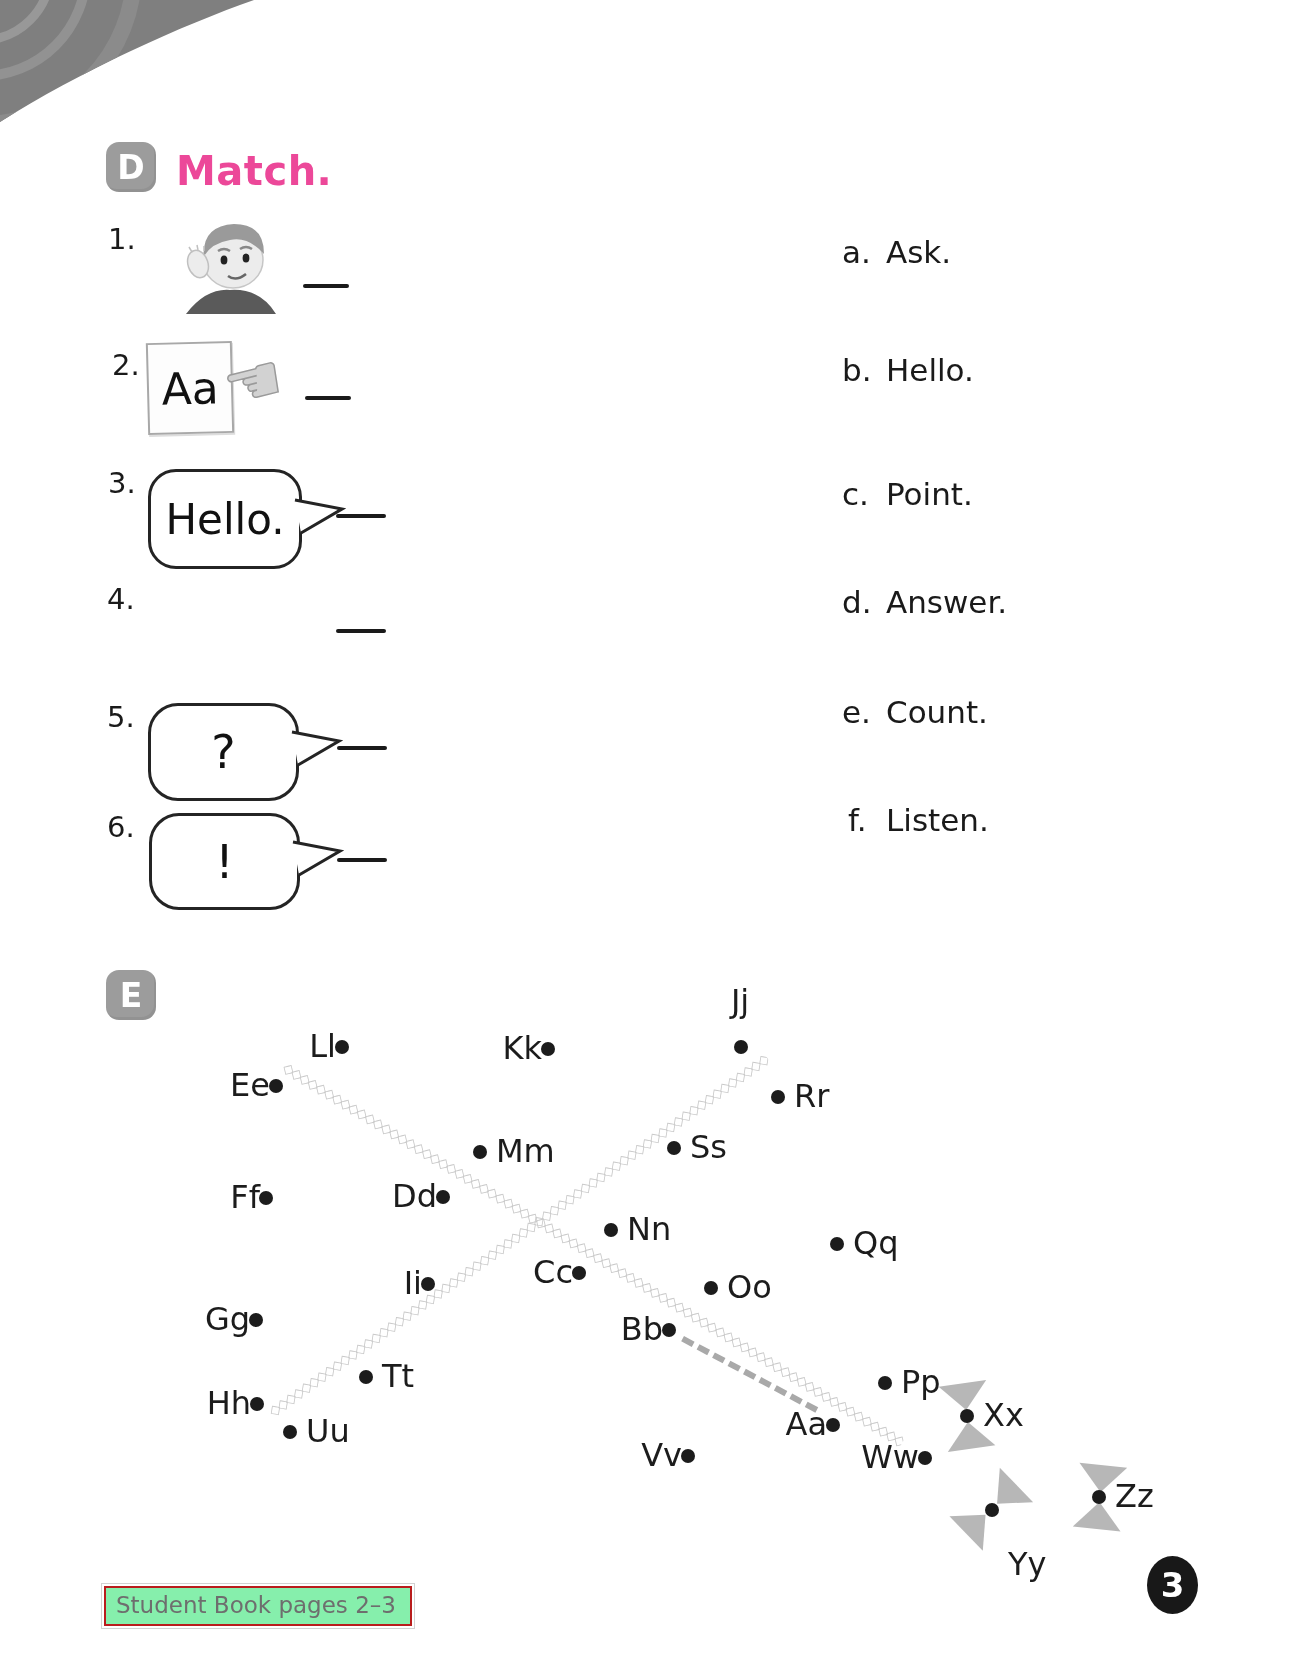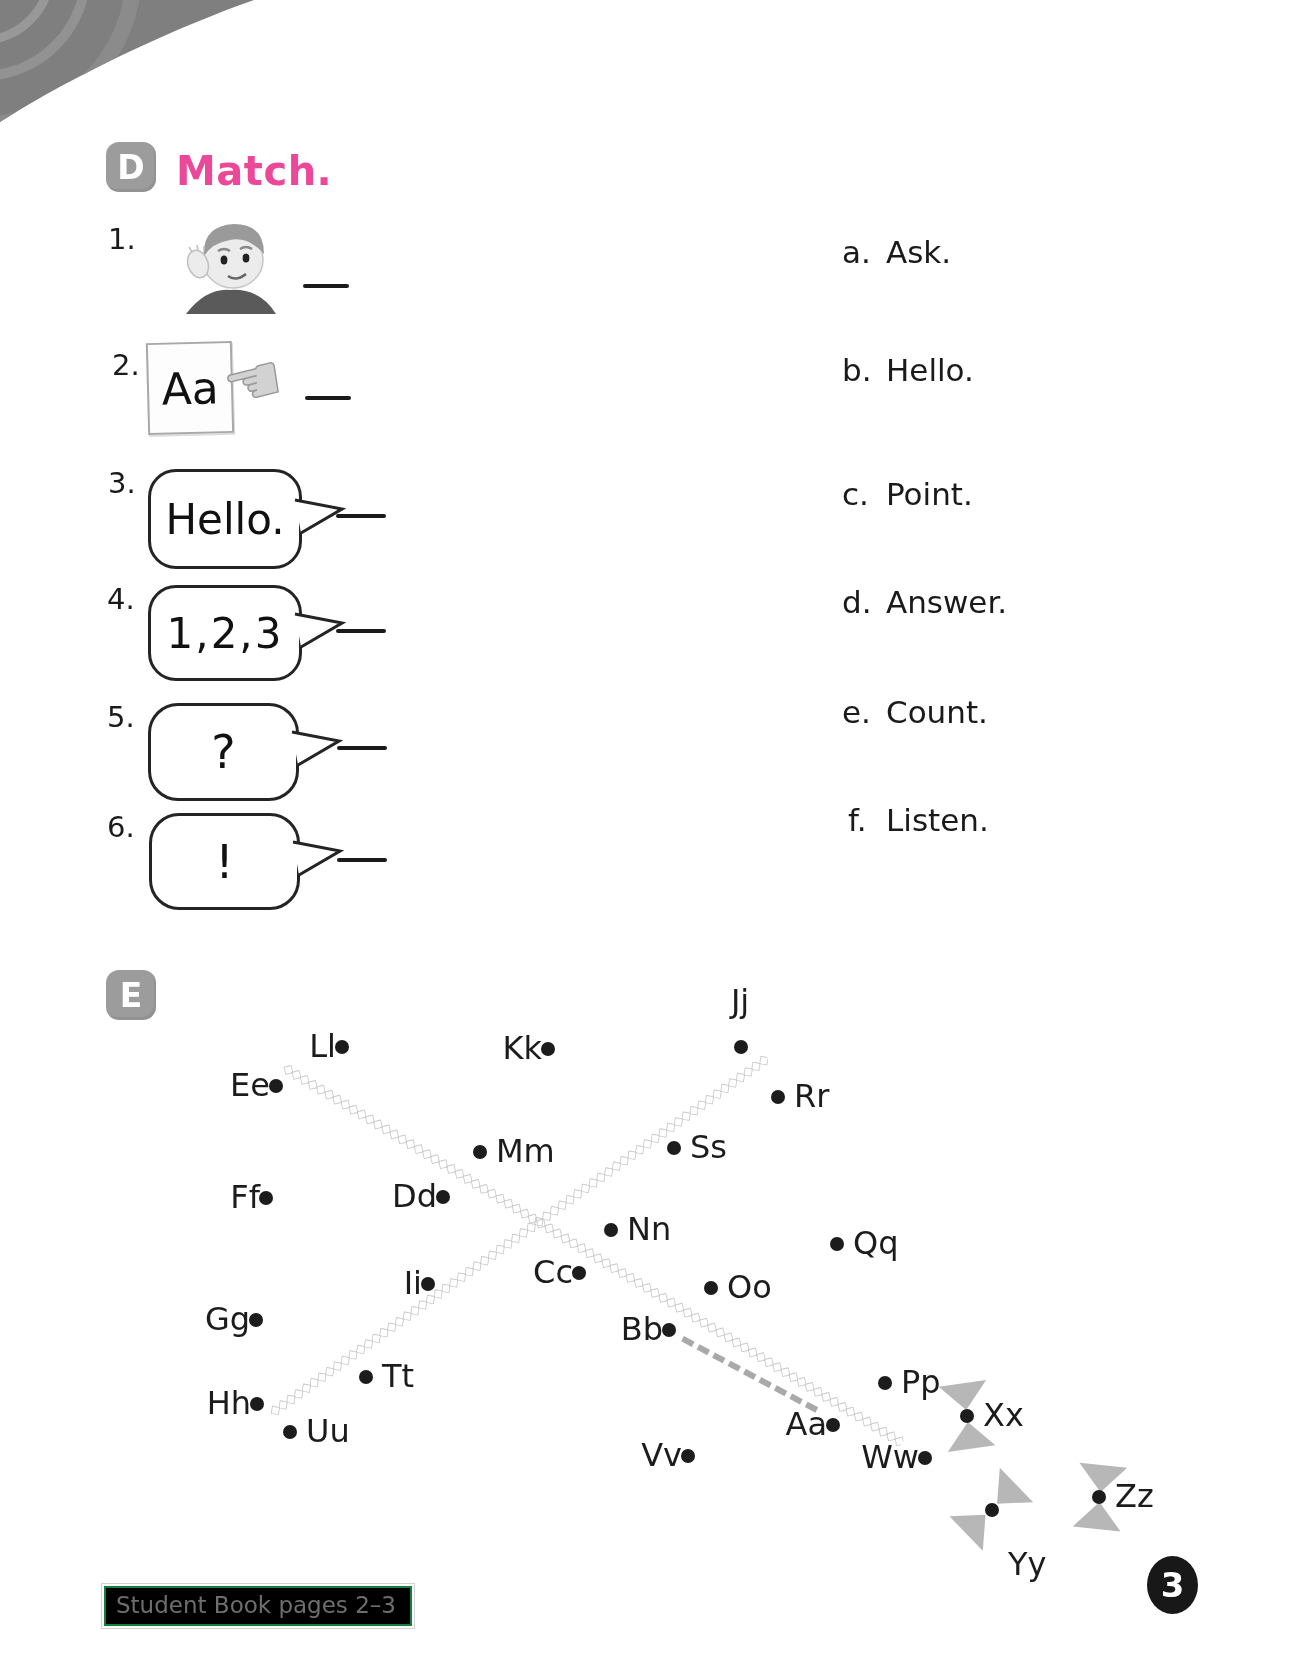--- a/index.html
+++ b/index.html
@@ -52,22 +52,22 @@
   .cdot { position:absolute; z-index:3; }
   .cdot .dotmark { position:absolute; left:-7px; top:-7px; width:14px; height:14px; border-radius:50%; background:#1c1c1c; }
   .cdot .clabel { position:absolute; top:0; white-space:nowrap; font-size:32px; color:#1c1c1c; }
   .lab-left  .clabel { right:6px; transform:translateY(-52%); }
   .lab-right .clabel { left:16px;  transform:translateY(-52%); }
   .lab-above .clabel { bottom:27px; left:50%; transform:translateX(-55%); top:auto; }
   .lab-br    .clabel { left:16px; top:10px; transform:none;margin-top:25px; }
   
   #footer-note {
     position:absolute; left:104px; top:1586px; padding:4px 14px 6px 10px;
-    border:2px solid #15803d; box-shadow:0 0 0 2px #fff, 0 0 0 3px #d2d2d2;
-    font-size:23px; color:#6e6e6e; background:#000000;
+    border:2px solid #b91c1c; box-shadow:0 0 0 2px #fff, 0 0 0 3px #d2d2d2;
+    font-size:23px; color:#6e6e6e; background:#86efac;
   }
   #page-badge {
     position:absolute; left:1147px; top:1556px; width:51px; height:58px; border-radius:50%;
     background:#181818; color:#fff; font-size:34px; font-weight:700;
     display:flex; align-items:center; justify-content:center;
   }
 </style>
 </head>
 <body>
 
@@ -115,26 +115,20 @@
   <div class="item-num" style="left:108px; top:466px;">3.</div>
   <div class="bubble" style="left:148px; top:469px; width:148px; height:94px;">
     <span class="btxt">Hello.</span>
     <svg class="tail" style="left:141px; top:22px;" width="54" height="42">
       <path d="M3,6 L50,15 L9,39" fill="#ffffff" stroke="#242424" stroke-width="3"></path>
     </svg>
   </div>
   <div class="blank" style="left:336px; top:514px; width:50px;"></div>
 
   <div class="item-num" style="left:107px; top:582px;">4.</div>
-  <div class="bubble" style="left:148px; top:585px; width:148px; height:90px;">
-    <span class="btxt" style="letter-spacing:2px;">1,2,3</span>
-    <svg class="tail" style="left:141px; top:20px;" width="54" height="42">
-      <path d="M3,6 L50,15 L9,39" fill="#ffffff" stroke="#242424" stroke-width="3"></path>
-    </svg>
-  </div>
   <div class="blank" style="left:336px; top:629px; width:50px;"></div>
 
   <div class="item-num" style="left:107px; top:700px;">5.</div>
   <div class="bubble" style="left:148px; top:703px; width:145px; height:92px; border-radius:30px;">
     <span class="btxt" style="font-size:46px;">?</span>
     <svg class="tail" style="left:138px; top:20px;" width="54" height="42">
       <path d="M3,6 L50,15 L9,39" fill="#ffffff" stroke="#242424" stroke-width="3"></path>
     </svg>
   </div>
   <div class="blank" style="left:337px; top:746px; width:50px;"></div>

